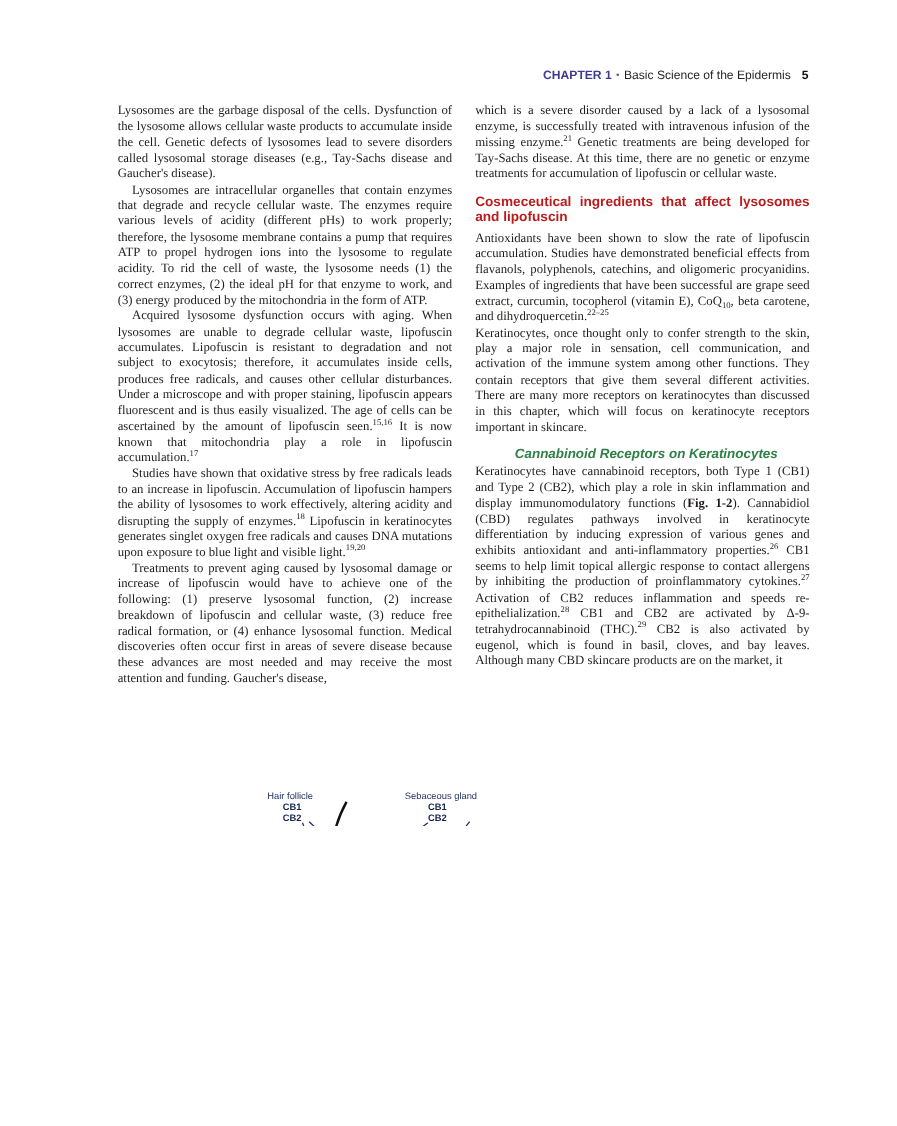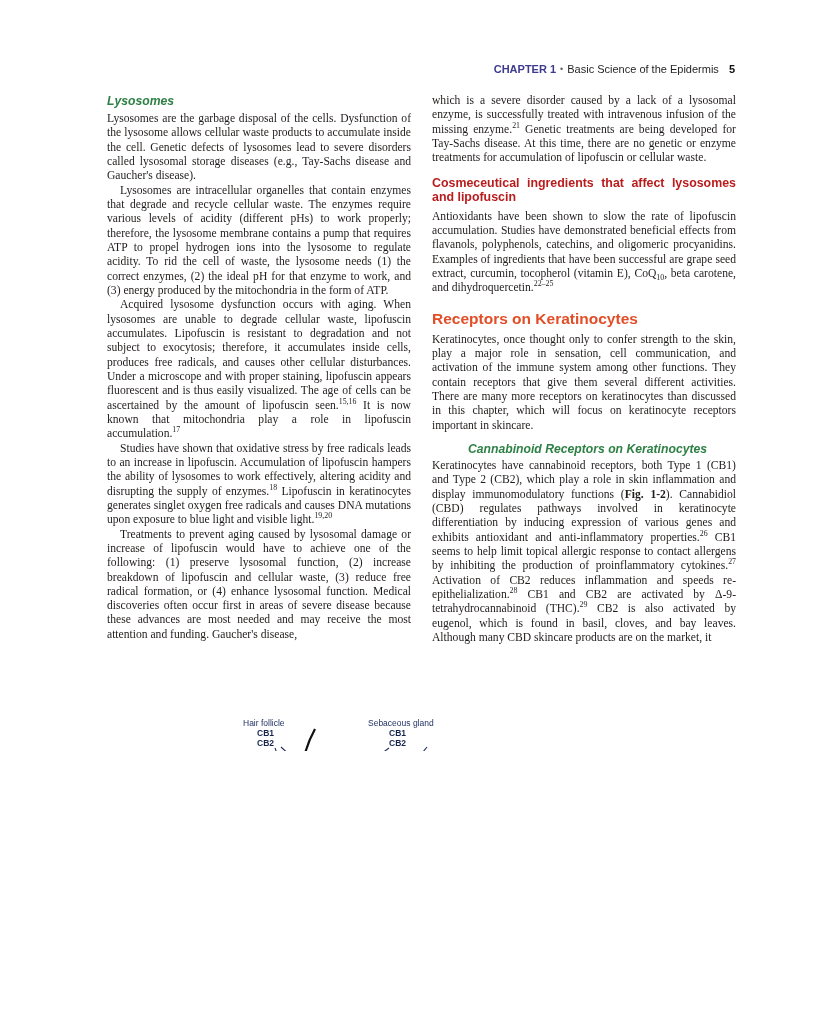--- a/index.html
+++ b/index.html
@@ -57,33 +57,31 @@
 </head>
 <body>
 
 <div class="page">
 
   <div class="header">
     <span class="chapter">CHAPTER 1</span><span class="bullet">•</span><span class="htitle">Basic Science of the Epidermis</span><span class="pnum">5</span>
   </div>
 
   <div class="col col-left">
-    <div class="h-it">Lysosomes</div>
     <p>Lysosomes are the garbage disposal of the cells. Dysfunction of the lysosome allows cellular waste products to accumulate inside the cell. Genetic defects of lysosomes lead to severe disorders called lysosomal storage diseases (e.g., Tay-Sachs disease and Gaucher's disease).</p>
     <p class="indent">Lysosomes are intracellular organelles that contain enzymes that degrade and recycle cellular waste. The enzymes require various levels of acidity (different pHs) to work properly; therefore, the lysosome membrane contains a pump that requires ATP to propel hydrogen ions into the lysosome to regulate acidity. To rid the cell of waste, the lysosome needs (1) the correct enzymes, (2) the ideal pH for that enzyme to work, and (3) energy produced by the mitochondria in the form of ATP.</p>
     <p class="indent"><span>Acquired lysosome dysfunction occurs with aging. When lysosomes are unable to degrade cellular waste, lipofuscin accumulates. Lipofuscin is resistant to degradation and not subject to exocytosis; therefore, it accumulates inside cells, produces free radicals, and causes other cellular disturbances. Under a microscope and with proper staining, lipofuscin appears fluorescent and is thus easily visualized. The age of cells can be ascertained by the amount of lipofuscin seen.</span><sup>15,16</sup><span> It is now known that mitochondria play a role in lipofuscin accumulation.</span><sup>17</sup></p>
     <p class="indent"><span>Studies have shown that oxidative stress by free radicals leads to an increase in lipofuscin. Accumulation of lipofuscin hampers the ability of lysosomes to work effectively, altering acidity and disrupting the supply of enzymes.</span><sup>18</sup><span> Lipofuscin in keratinocytes generates singlet oxygen free radicals and causes DNA mutations upon exposure to blue light and visible light.</span><sup>19,20</sup></p>
     <p class="indent">Treatments to prevent aging caused by lysosomal damage or increase of lipofuscin would have to achieve one of the following: (1) preserve lysosomal function, (2) increase breakdown of lipofuscin and cellular waste, (3) reduce free radical formation, or (4) enhance lysosomal function. Medical discoveries often occur first in areas of severe disease because these advances are most needed and may receive the most attention and funding. Gaucher's disease,</p>
   </div>
 
   <div class="col col-right">
     <p><span>which is a severe disorder caused by a lack of a lysosomal enzyme, is successfully treated with intravenous infusion of the missing enzyme.</span><sup>21</sup><span> Genetic treatments are being developed for Tay-Sachs disease. At this time, there are no genetic or enzyme treatments for accumulation of lipofuscin or cellular waste.</span></p>
     <div class="h-sub">Cosmeceutical ingredients that affect lysosomes and lipofuscin</div>
     <p><span>Antioxidants have been shown to slow the rate of lipofuscin accumulation. Studies have demonstrated beneficial effects from flavanols, polyphenols, catechins, and oligomeric procyanidins. Examples of ingredients that have been successful are grape seed extract, curcumin, tocopherol (vitamin E), CoQ</span><sub>10</sub><span>, beta carotene, and dihydroquercetin.</span><sup>22–25</sup></p>
-    <div class="h-big">Receptors on Keratinocytes</div>
     <p>Keratinocytes, once thought only to confer strength to the skin, play a major role in sensation, cell communication, and activation of the immune system among other functions. They contain receptors that give them several different activities. There are many more receptors on keratinocytes than discussed in this chapter, which will focus on keratinocyte receptors important in skincare.</p>
     <div class="h-it spaced">Cannabinoid Receptors on Keratinocytes</div>
     <p><span>Keratinocytes have cannabinoid receptors, both Type 1 (CB1) and Type 2 (CB2), which play a role in skin inflammation and display immunomodulatory functions (</span><span style="font-weight: 700;">Fig. 1-2</span><span>). Cannabidiol (CBD) regulates pathways involved in keratinocyte differentiation by inducing expression of various genes and exhibits antioxidant and anti-inflammatory properties.</span><sup>26</sup><span> CB1 seems to help limit topical allergic response to contact allergens by inhibiting the production of proinflammatory cytokines.</span><sup>27</sup><span> Activation of CB2 reduces inflammation and speeds re-epithelialization.</span><sup>28</sup><span> CB1 and CB2 are activated by Δ-9-tetrahydrocannabinoid (THC).</span><sup>29</sup><span> CB2 is also activated by eugenol, which is found in basil, cloves, and bay leaves. Although many CBD skincare products are on the market, it</span></p>
   </div>
 
   <div class="figure">
     <svg viewBox="0 0 452 192" width="452" height="192" xmlns="http://www.w3.org/2000/svg">
       <defs>
         <pattern id="bricks" width="18" height="6.5" patternUnits="userSpaceOnUse">
           <rect width="18" height="6.5" fill="#f2b9b1"></rect>

